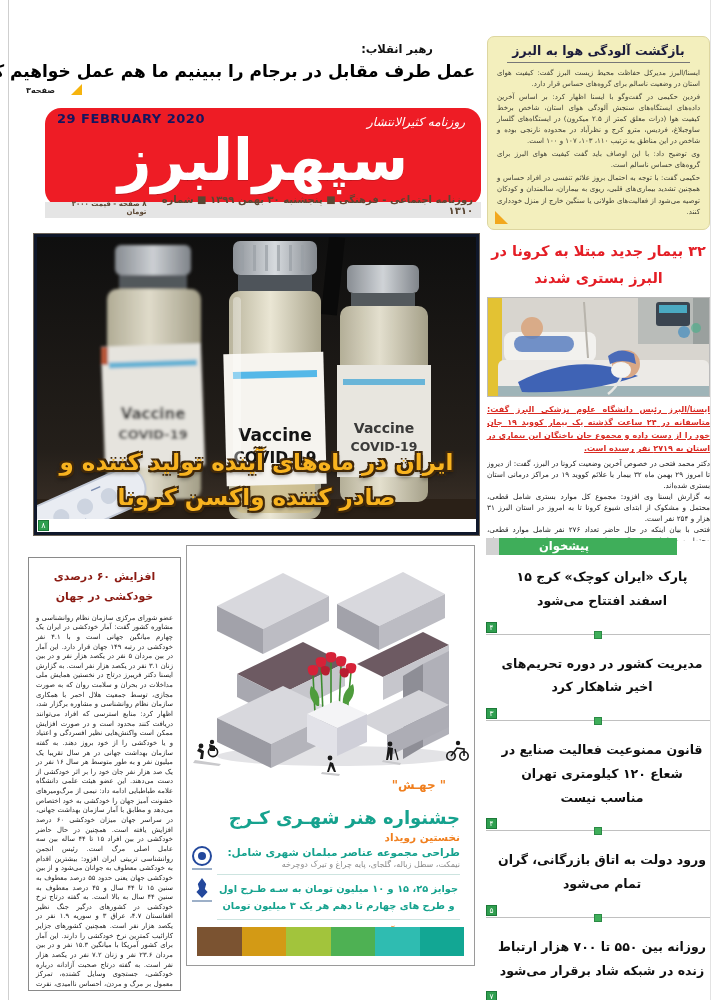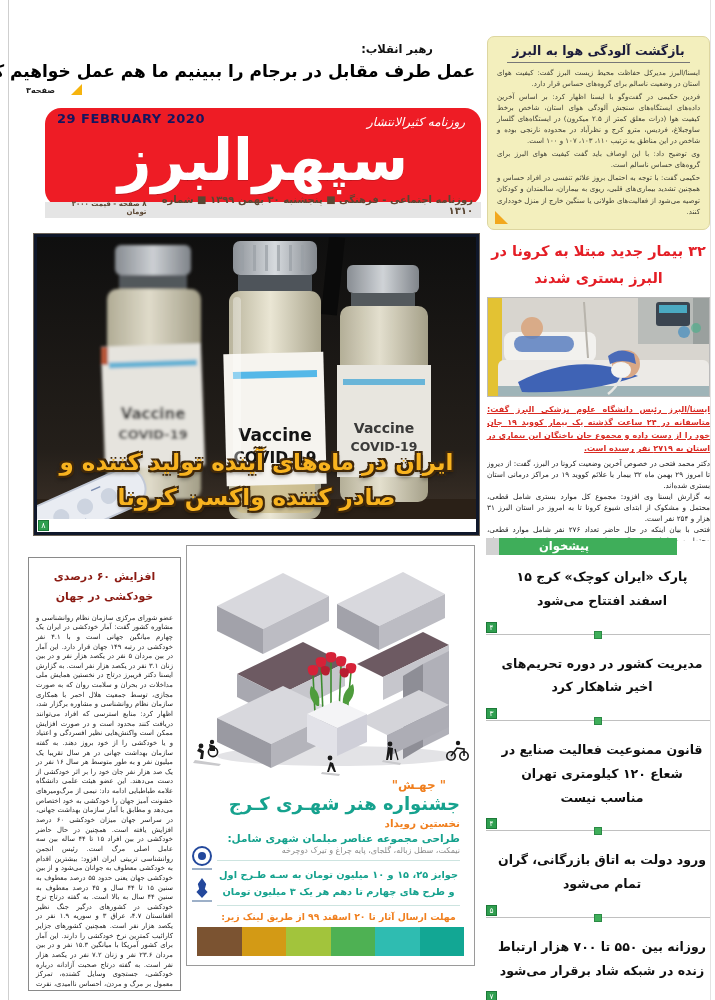--- a/index.html
+++ b/index.html
@@ -63,21 +63,21 @@
     border:1px solid #8a8a8a; background:#fff; padding:9px 7px; direction:rtl; overflow:hidden; }
   .suicide-title { font-size:11px; font-weight:bold; color:#8b1a12; text-align:center; line-height:1.8; }
   .suicide-body { margin-top:7px; font-size:6.8px; line-height:1.42; color:#1a1a1a; text-align:justify; }
 
   
   .poster { position:absolute; left:186px; top:545px; width:289px; height:421px;
     border:1px solid #9a9a9a; background:#fff; overflow:hidden; }
   .poster-art { position:relative; width:287px; height:232px; }
   .poster-text { position:relative; direction:rtl; padding:0 14px 0 30px; }
   .poster-quote { font-size:12px; font-weight:bold; color:#f07f1e; text-align:right; padding-right:14px; }
-  .poster-title { font-size:18px; font-weight:bold; color:#16a28e; text-align:right; margin-top:1px; letter-spacing:0.5px; }
+  .poster-title { font-size:18px; font-weight:bold; color:#16a28e; text-align:right; margin-top:15px; letter-spacing:0.5px; }
   .poster-subtitle { font-size:10.5px; font-weight:bold; color:#f07f1e; text-align:right; margin-top:3px; }
   .poster-desc-bold { font-size:10.5px; font-weight:bold; color:#16a28e; text-align:right; margin-top:3px; }
   .poster-desc-small { font-size:8px; color:#8a8a8a; text-align:right; margin-top:2px; }
   .poster-rule { border:none; border-top:1px solid #cde4e0; margin:5px 0; }
   .poster-prizes { font-size:9.8px; font-weight:bold; color:#16a28e; text-align:center; line-height:1.75; }
   .poster-deadline { font-size:9.3px; font-weight:bold; color:#f07f1e; text-align:center; margin-top:4px; }
   .poster-url { font-size:11px; font-weight:bold; color:#7d8f8c; text-align:center; margin-top:3px;
     letter-spacing:1px; direction:ltr; }
   .poster-palette { position:absolute; left:10px; right:10px; bottom:9px; height:29px; display:flex; }
   .poster-palette .sw { flex:1; }

